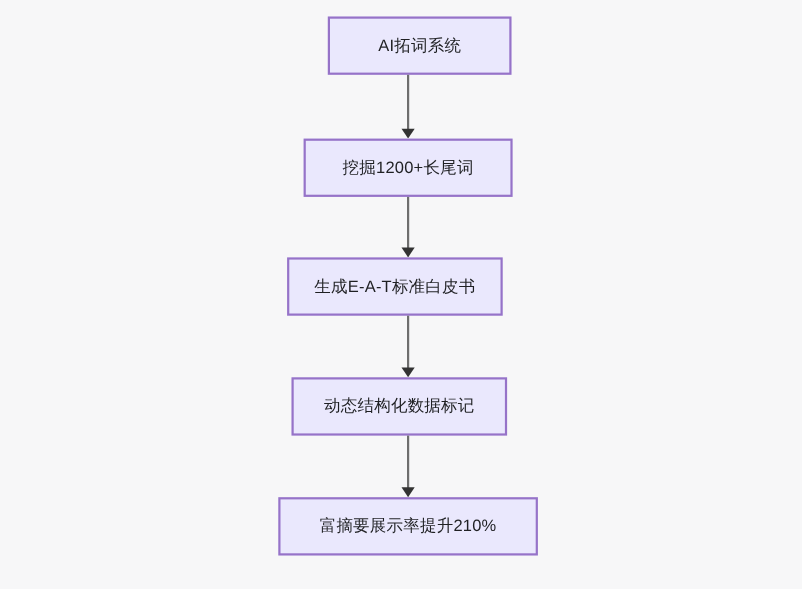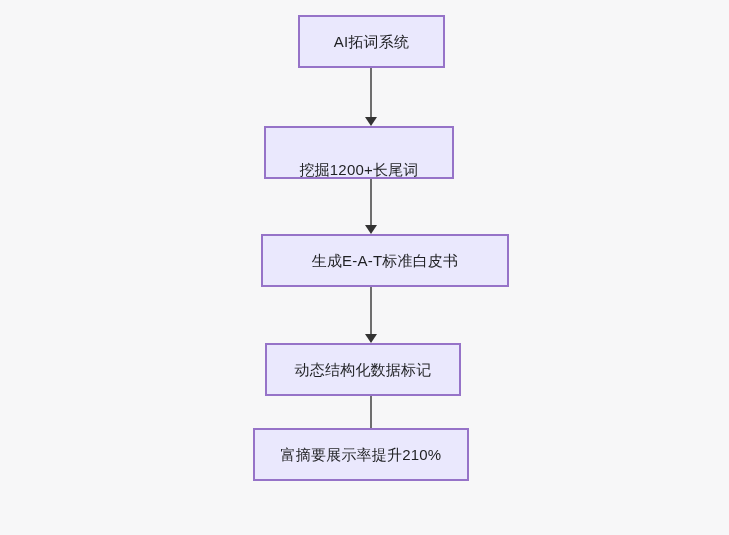--- a/index.html
+++ b/index.html
@@ -35,25 +35,25 @@
   .node-label {
     font-size: 15px;
     line-height: 1;
     color: #1f2023;
     letter-spacing: 0.2px;
     white-space: nowrap;
     text-align: center;
   }
 
   
-  .node-1 { left: 298px; top: 15px;  width: 147px; }
-  .node-2 { left: 264px; top: 126px; width: 190px; align-items: flex-end; }
-  .node-3 { left: 261px; top: 234px; width: 248px; }
+  .node-1 { left: 298px; top: 15px;  width: 167px; }
+  .node-2 { left: 276px; top: 126px; width: 190px; }
+  .node-3 { left: 261px; top: 234px; width: 196px; }
   .node-4 { left: 265px; top: 343px; width: 196px; }
-  .node-5 { left: 253px; top: 428px; width: 216px; }
+  .node-5 { left: 253px; top: 452px; width: 236px; }
 
   
   .edge {
     position: absolute;
     left: 370px;
     width: 2px;
     background: #6e6e6e;
   }
   .edge-1 { top: 68px;  height: 50px; }
   .edge-2 { top: 179px; height: 47px; }

